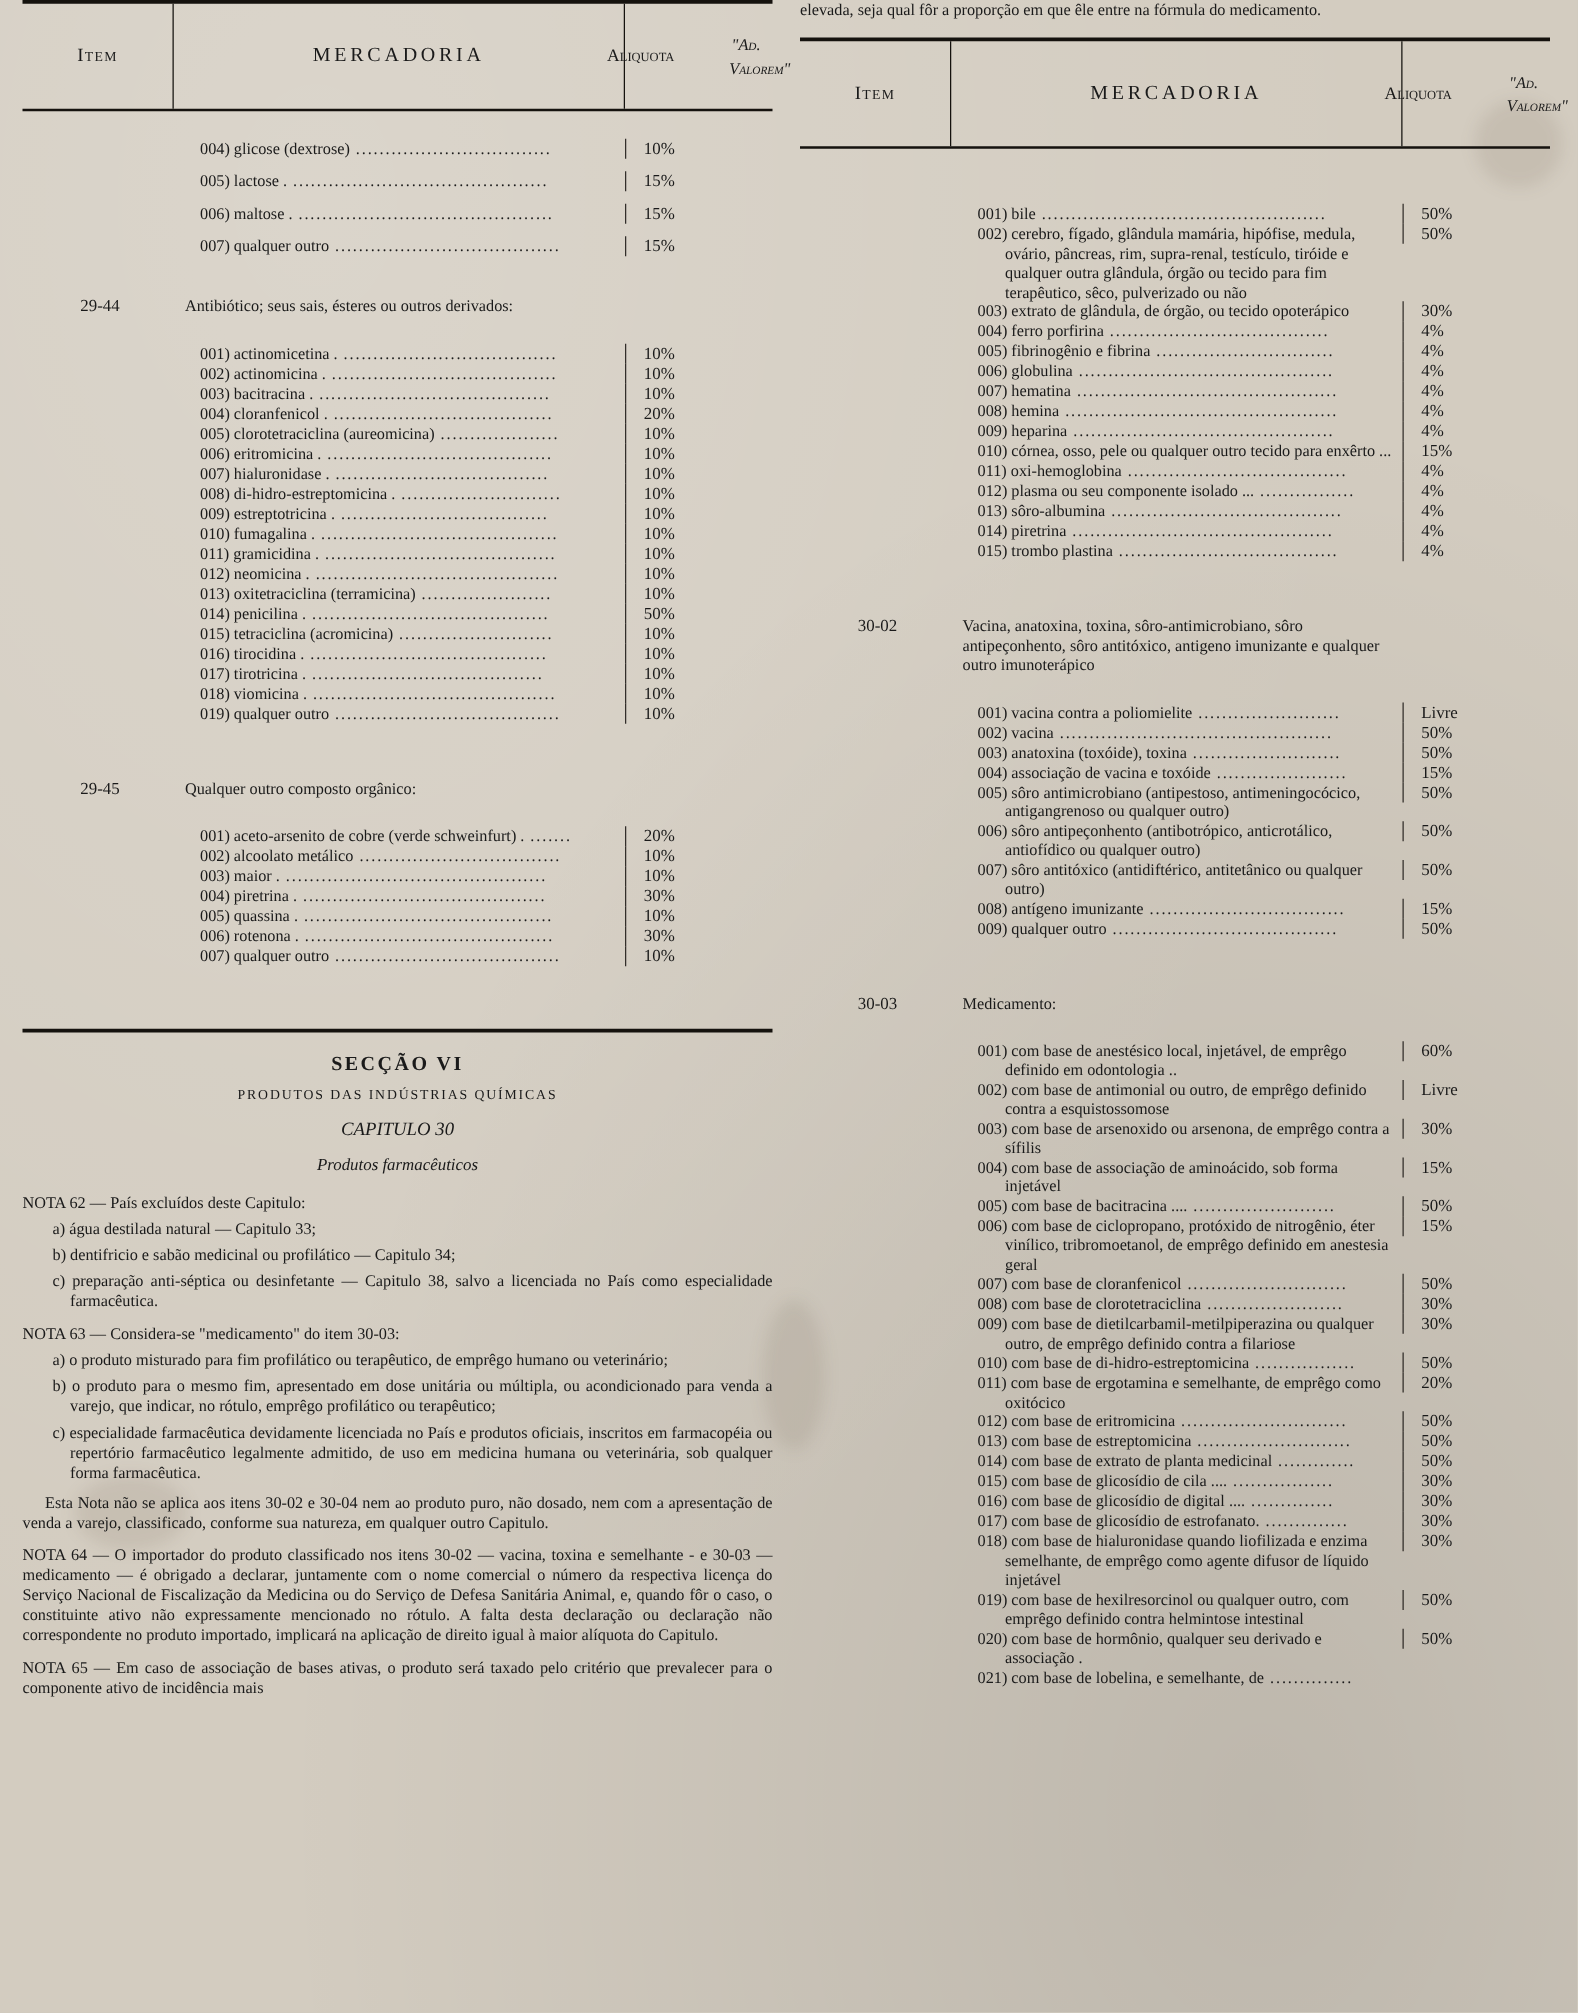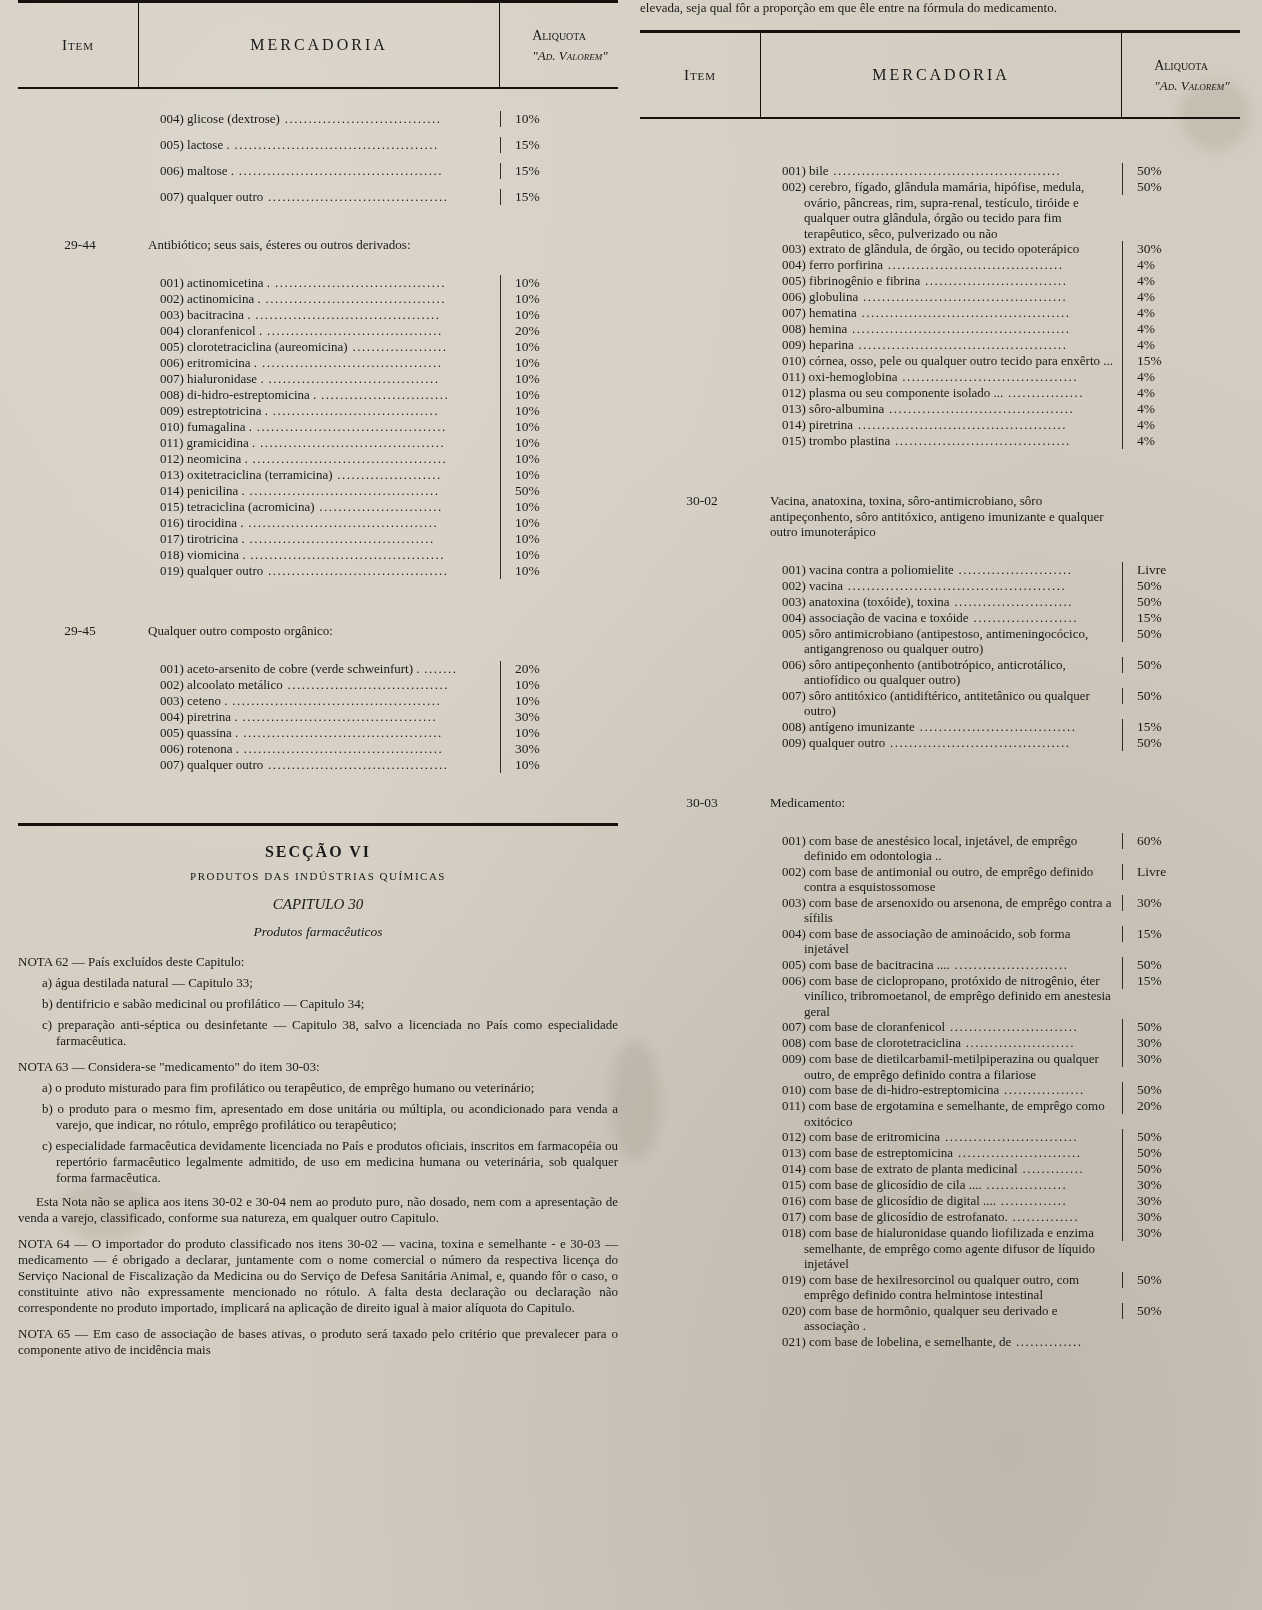--- a/index.html
+++ b/index.html
@@ -27,21 +27,21 @@
     border-bottom:2.5px solid #15120e;
     height:84px;
   }
   .th{
     display:flex;align-items:center;justify-content:center;
     text-align:center;font-variant:small-caps;
   }
   .th-item{width:120px;font-size:15px;letter-spacing:1px;}
   .th-merc{flex:1;font-size:16px;letter-spacing:3px;}
   .th-aliq{
-    width:118px;flex-direction:column;justify-content:center;
+    width:118px;flex-direction:row;justify-content:center;
     border-left:1px solid #15120e;font-size:14px;line-height:1.5;
   }
   .th-aliq .sub{font-size:13px;font-style:italic;}
   .vline{width:1px;background:#15120e;}
   
   .rows{position:relative;}
   .row{display:flex;align-items:flex-start;min-height:15px;}
   .c-item{
     width:120px;padding:0 4px 0 8px;font-size:13.5px;
     text-align:center;box-sizing:border-box;
@@ -239,21 +239,21 @@
           <div class="c-desc sub"><span>001)</span> <span>aceto-arsenito de cobre (verde schweinfurt) .</span><span class="dots"> .......</span></div>
           <div class="c-aliq">20%</div>
         </div>
         <div class="row">
           <div class="c-item"></div>
           <div class="c-desc sub"><span>002)</span> <span>alcoolato metálico</span><span class="dots"> ..................................</span></div>
           <div class="c-aliq">10%</div>
         </div>
         <div class="row">
           <div class="c-item"></div>
-          <div class="c-desc sub"><span>003)</span> <span>ceteno .</span><span class="dots"> ............................................</span></div>
+          <div class="c-desc sub"><span>003)</span> <span>maior .</span><span class="dots"> ............................................</span></div>
           <div class="c-aliq">10%</div>
         </div>
         <div class="row">
           <div class="c-item"></div>
           <div class="c-desc sub"><span>004)</span> <span>piretrina .</span><span class="dots"> .........................................</span></div>
           <div class="c-aliq">30%</div>
         </div>
         <div class="row">
           <div class="c-item"></div>
           <div class="c-desc sub"><span>005)</span> <span>quassina .</span><span class="dots"> ..........................................</span></div>

